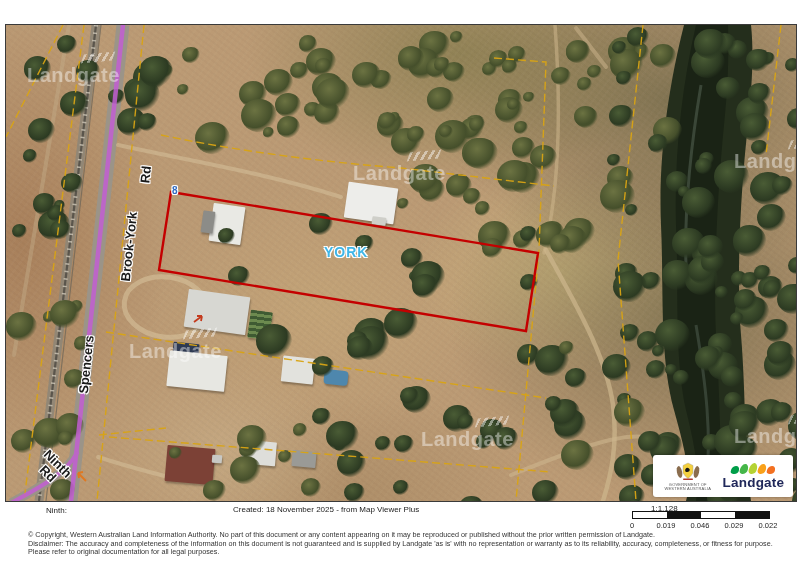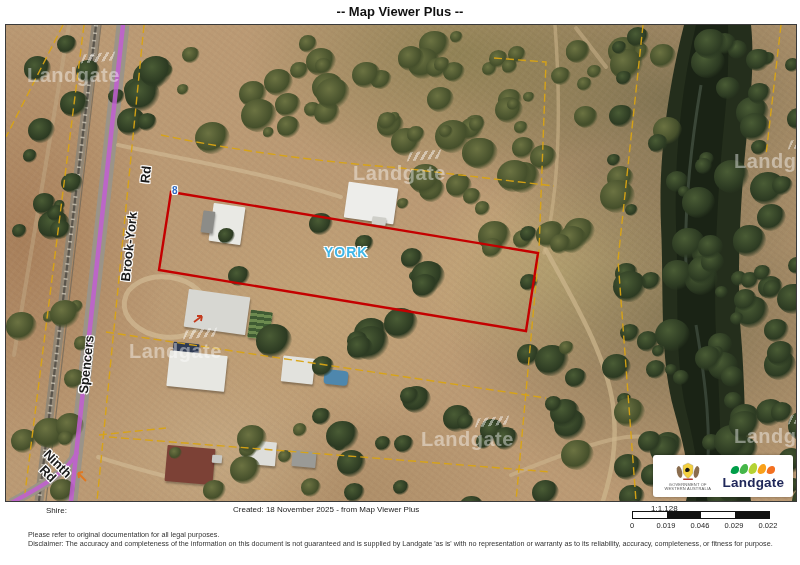--- a/index.html
+++ b/index.html
@@ -54,21 +54,20 @@
   .scalebar i{display:block;height:100%;width:34px;}
   .sseg0,.sseg2{background:#fff;} .sseg1,.sseg3{background:#111;}
   .slab{position:absolute;top:521px;font-size:7.5px;color:#222;transform:translateX(-50%);}
   .copy{position:absolute;left:28px;top:531px;width:760px;font-size:7.2px;line-height:8.6px;color:#333;}
 </style>
 </head>
 <body>
 
 <div class="page">
 
-  <div class="title">-- Map Viewer Plus --</div>
 
   <div class="map">
     <div class="terrain"></div>
     <div class="texture"></div>
 
     <svg class="lyr" width="790" height="476">
       <g>
         <path d="M678,0 C663,60 652,130 655,200 C658,265 653,330 668,385 C680,428 686,455 680,476 L745,476 C738,430 740,370 735,310 C730,250 735,160 742,100 C746,62 748,28 745,0 Z" fill="#242e1c"></path>
         <path d="M690,0 C676,60 668,130 670,200 C673,265 668,330 680,385 C690,425 694,452 690,476 L718,476 C714,430 714,370 710,310 C707,250 712,160 718,100 C722,62 723,28 722,0 Z" fill="#1a2315"></path>
         <path d="M695,60 C685,120 678,180 680,240" stroke="#59695a" stroke-width="3" fill="none" opacity=".5"></path>
@@ -436,34 +435,35 @@
             <i style="height:10px;background:#45b649;"></i>
             <i style="height:11px;background:#b5d334;"></i>
             <i style="height:10px;background:#f9a11b;"></i>
             <i style="height:8px;background:#f37021;"></i>
         </div>
         <div class="lgword">Landgate</div>
       </div>
     </div>
   </div>
 
-  <div class="ftxt" style="left:46px;top:506px;">Shire:</div>
+  <div class="ftxt" style="left:46px;top:506px;">Ninth:</div>
   <div class="ftxt" style="left:233px;top:505px;">Created: 18 November 2025 - from Map Viewer Plus</div>
   <div class="ftxt" style="left:651px;top:504px;">1:1,128</div>
 
   <div class="scalebar">
     <i class="sseg0"></i>
       <i class="sseg1"></i>
       <i class="sseg2"></i>
       <i class="sseg3"></i>
   </div>
   <span class="slab" style="left:632px;">0</span>
   <span class="slab" style="left:666px;">0.019</span>
   <span class="slab" style="left:700px;">0.046</span>
   <span class="slab" style="left:734px;">0.029</span>
   <span class="slab" style="left:768px;">0.022</span>
   <span class="slab" style="left:828px;">km</span>
 
   <div class="copy">
+    <div>© Copyright, Western Australian Land Information Authority. No part of this document or any content appearing on it may be reproduced or published without the prior written permission of Landgate.</div>
+    <div>Disclaimer: The accuracy and completeness of the information on this document is not guaranteed and is supplied by Landgate 'as is' with no representation or warranty as to its reliability, accuracy, completeness, or fitness for purpose.</div>
     <div>Please refer to original documentation for all legal purposes.</div>
-    <div>Disclaimer: The accuracy and completeness of the information on this document is not guaranteed and is supplied by Landgate 'as is' with no representation or warranty as to its reliability, accuracy, completeness, or fitness for purpose.</div>
   </div>
 </div>
 
 </body></html>

